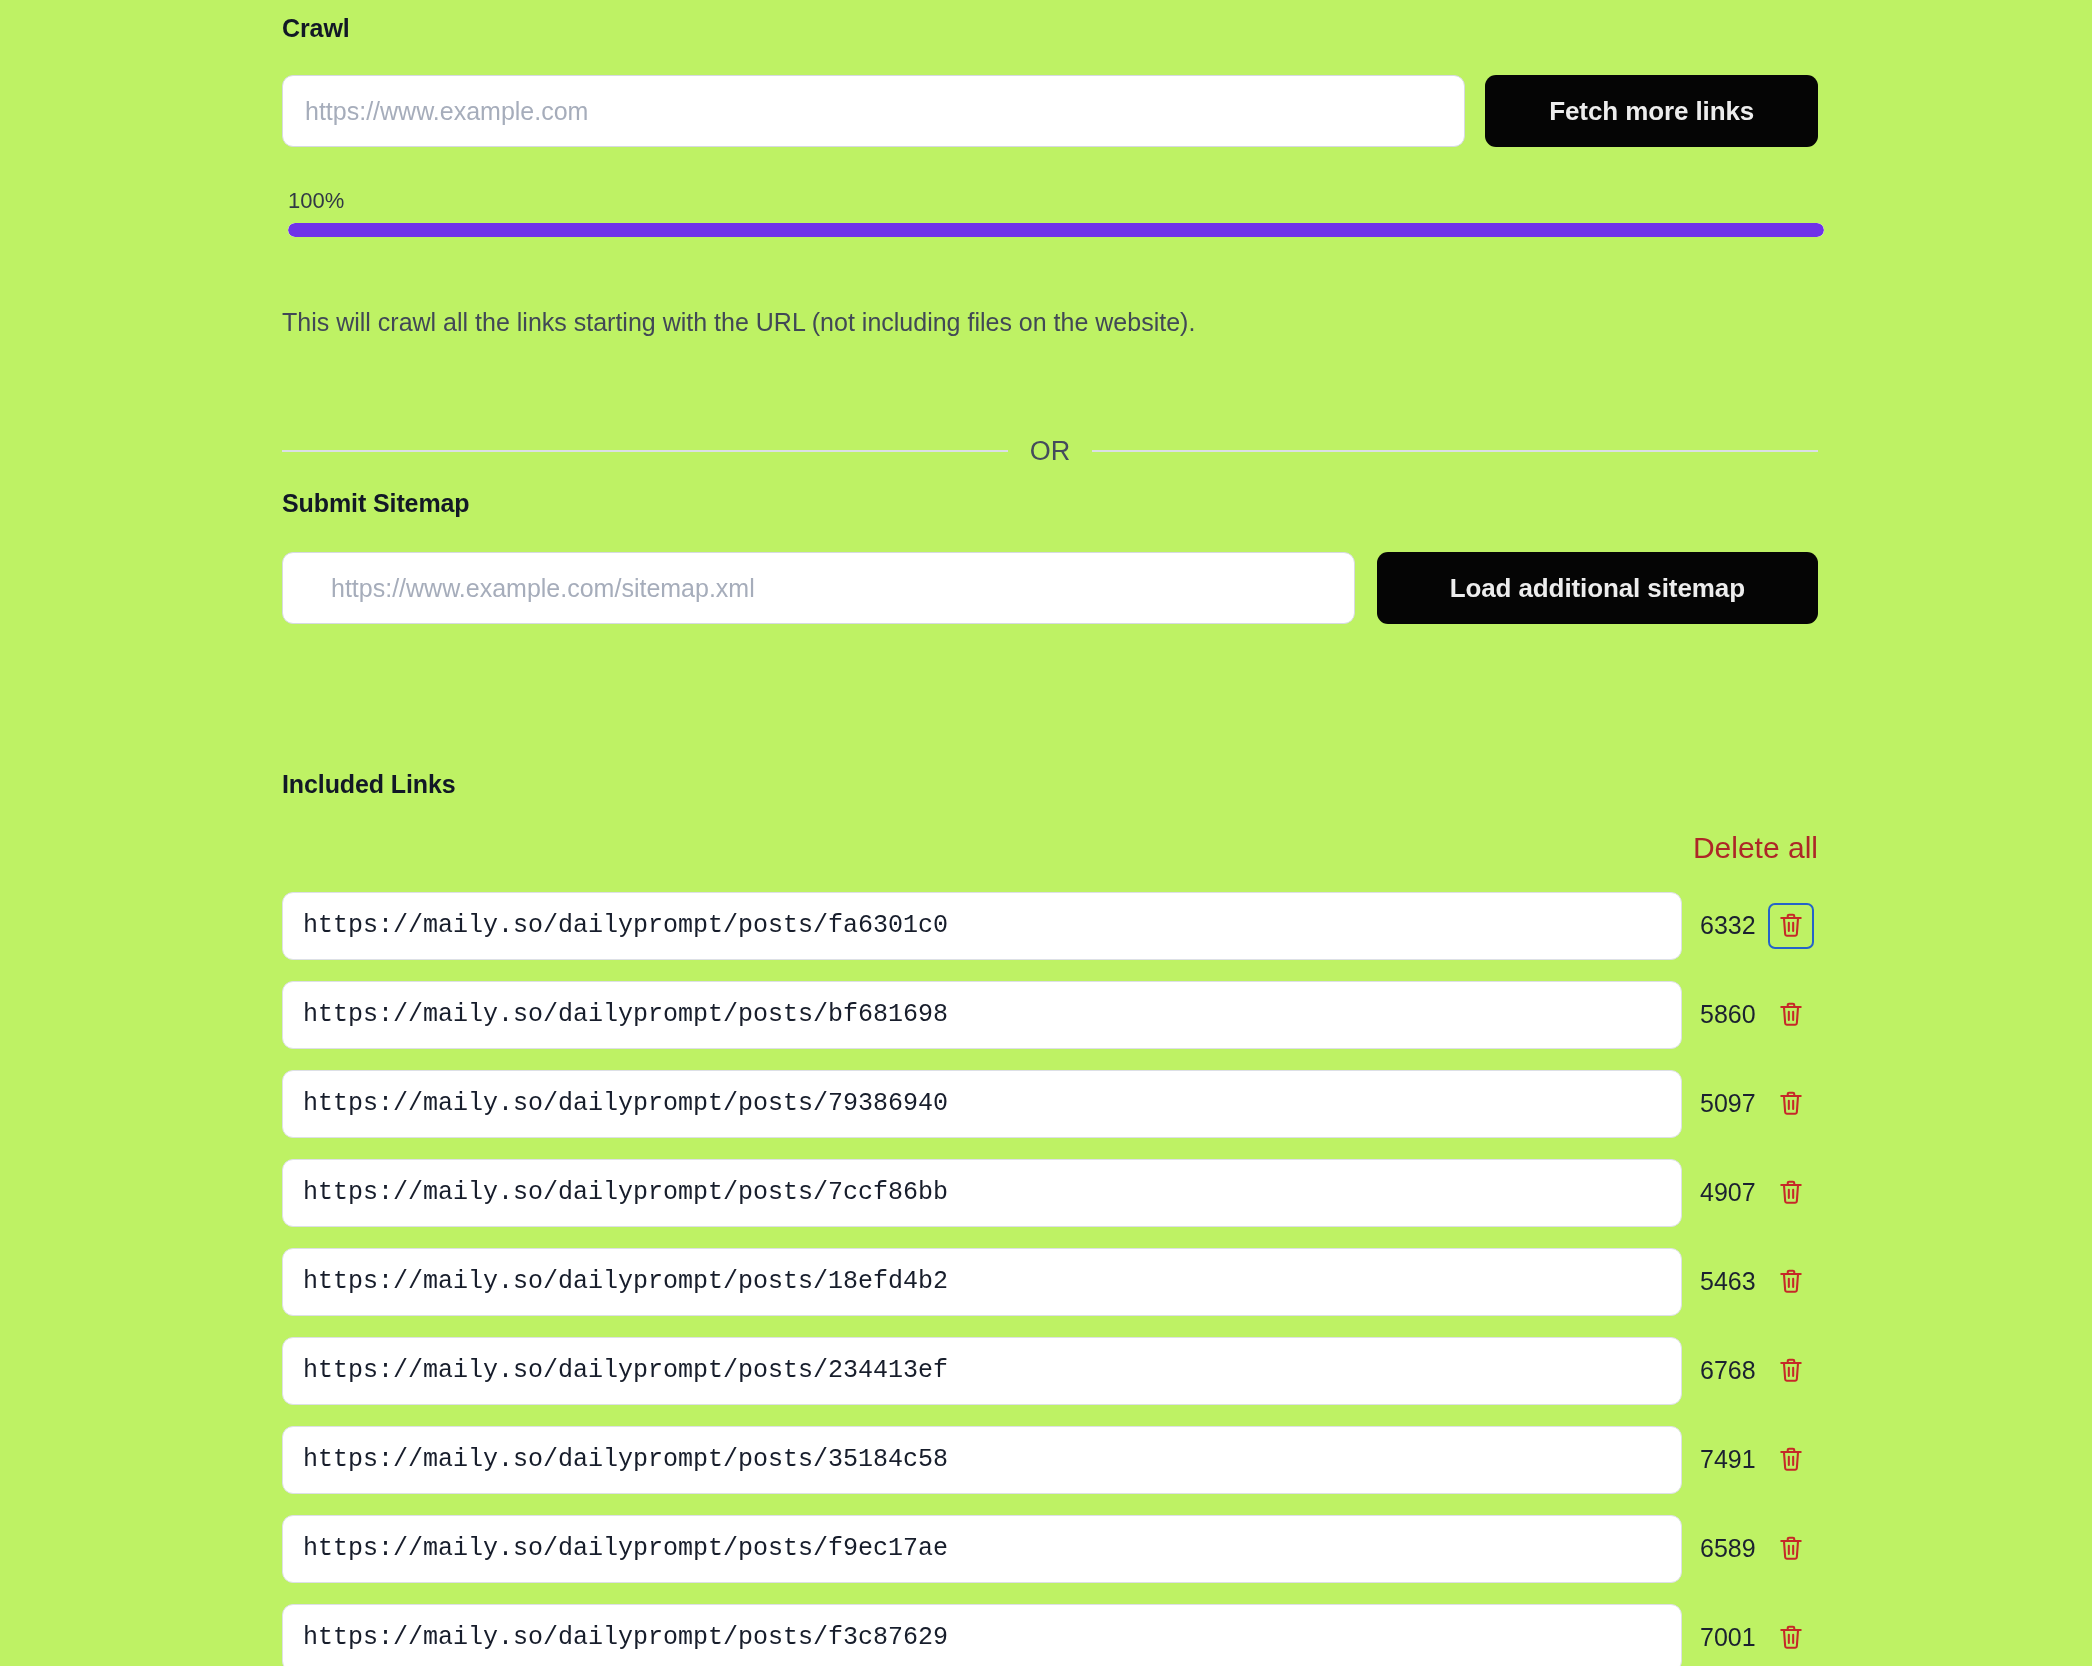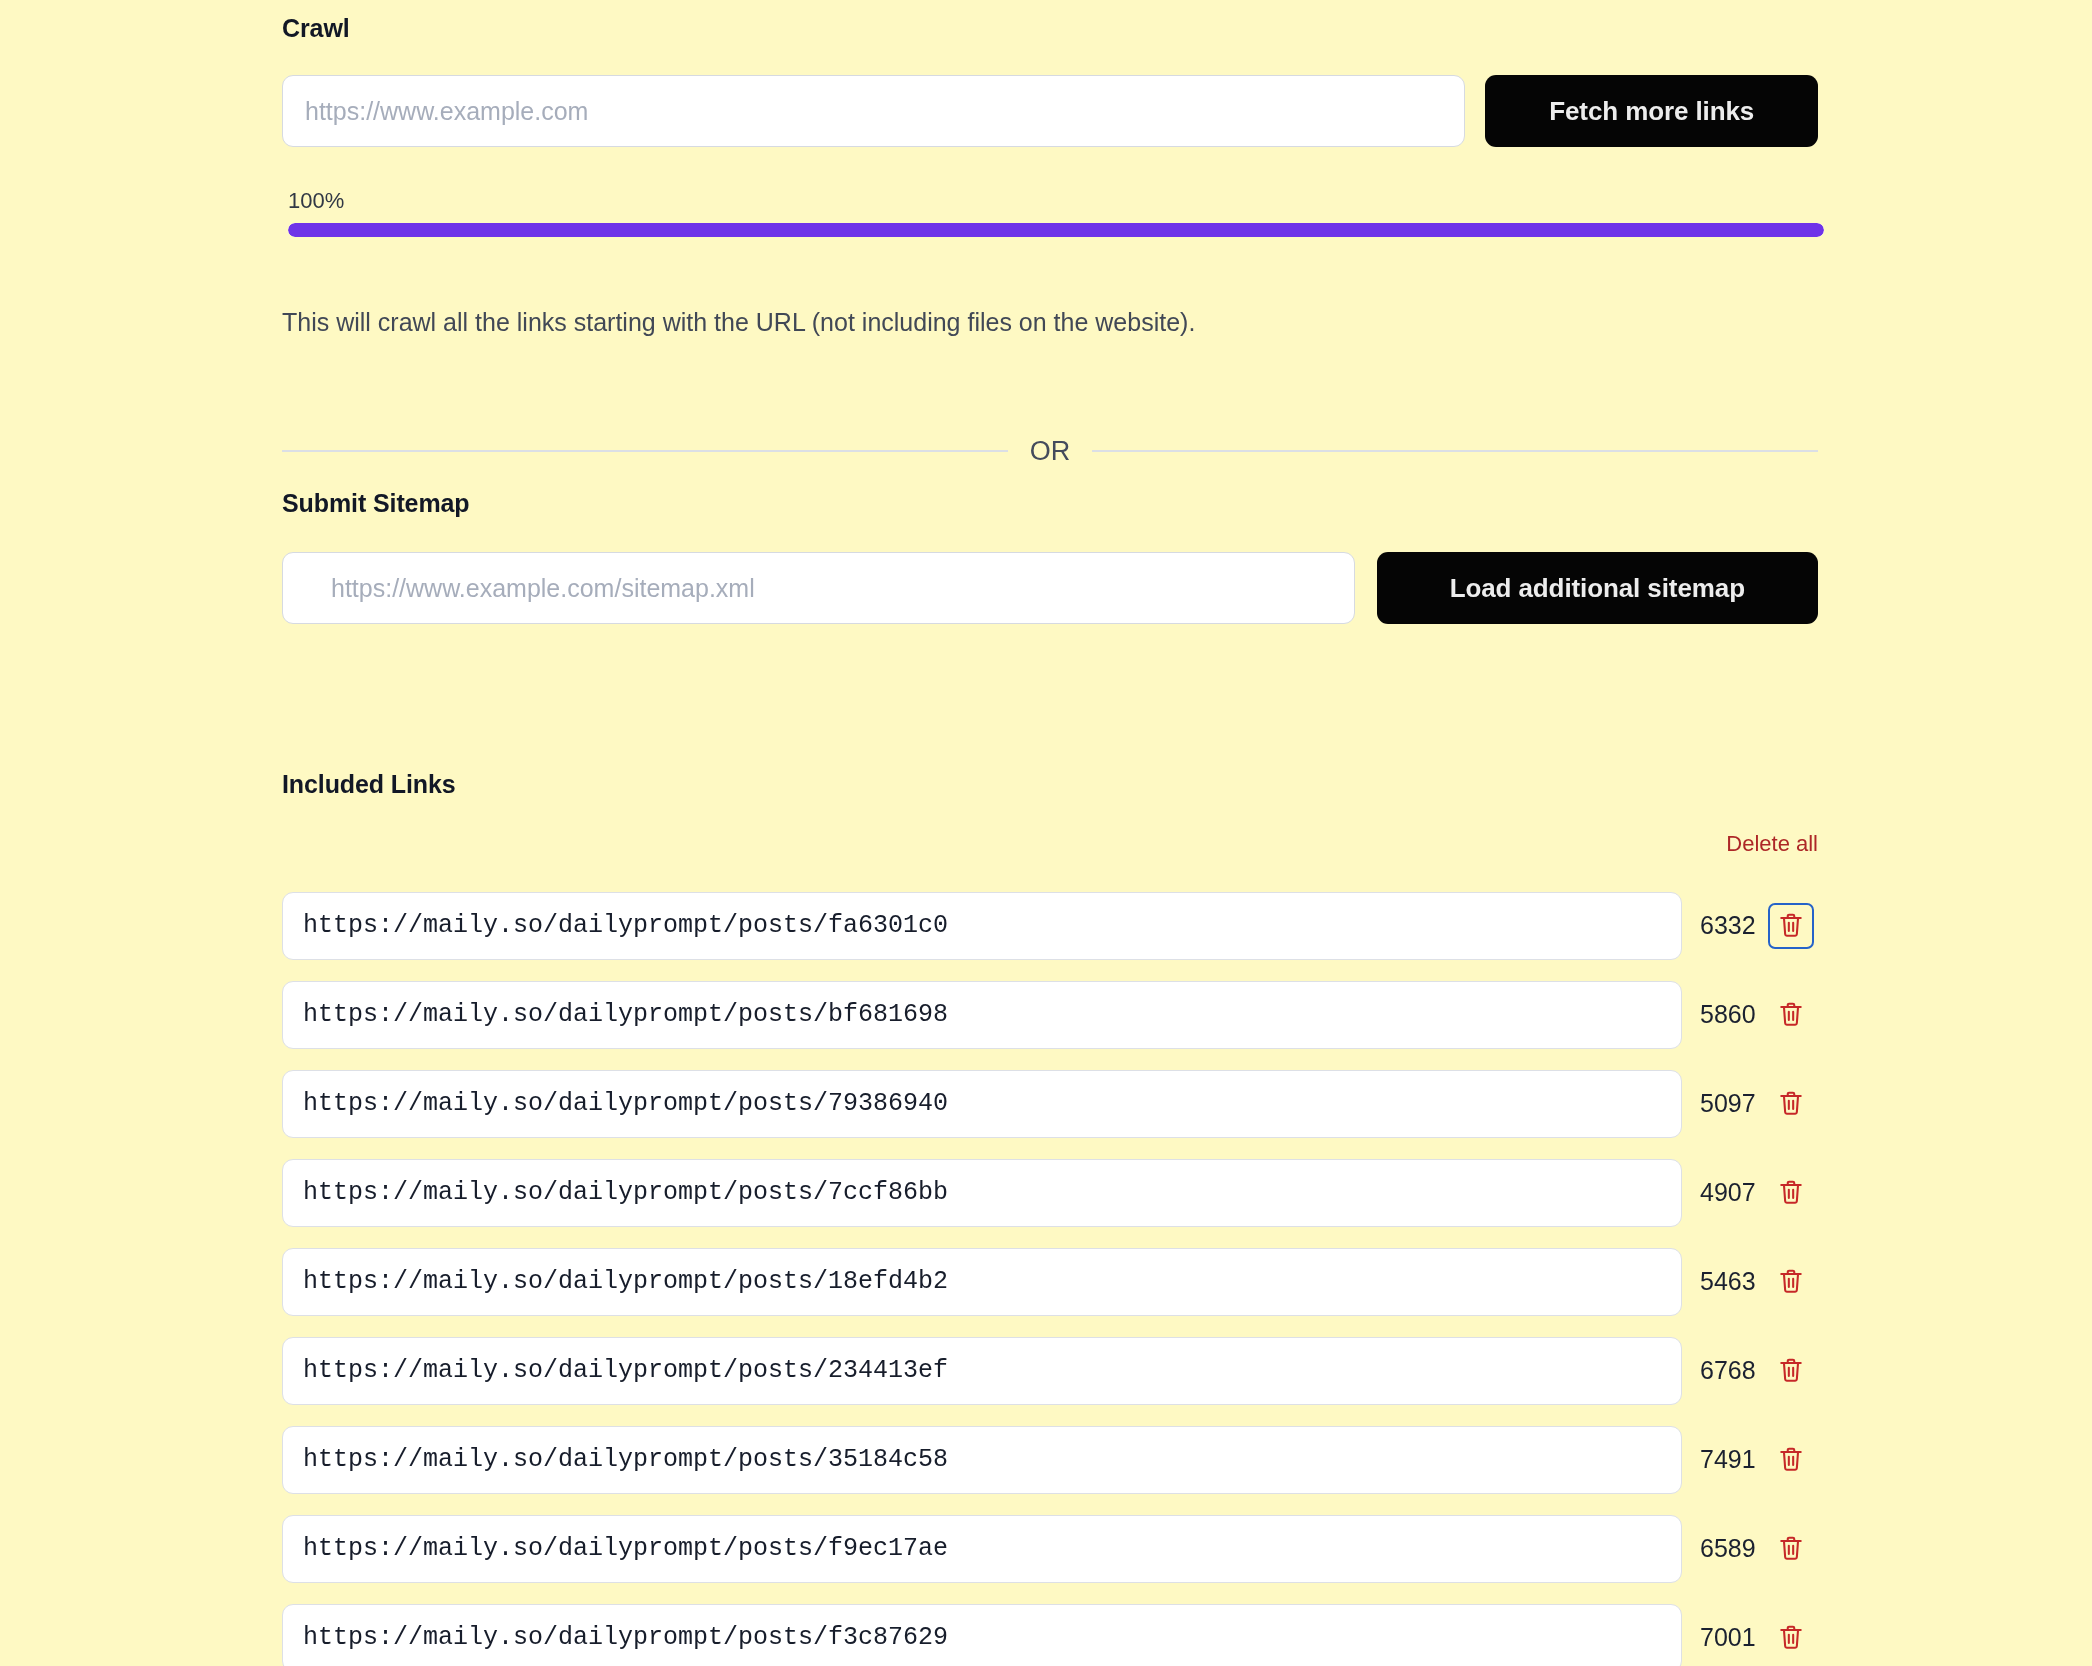--- a/index.html
+++ b/index.html
@@ -9,21 +9,21 @@
     height: 1666px;
     background: #ffffff;
     font-family: "Liberation Sans", sans-serif;
     overflow: hidden;
   }
 
   .page {
     position: relative;
     width: 2092px;
     height: 1666px;
-    background: #fef9c3;
+    background: #bef264;
   }
 
   
   .col {
     position: absolute;
     left: 282px;
     width: 1536px;
   }
 
   .section-label {
@@ -156,21 +156,21 @@
   #included-links-label {
     position: absolute;
     left: 282px;
     top: 770px;
   }
 
   #delete-all {
     position: absolute;
     right: 274px;
     top: 831px;
-    font-size: 22px;
+    font-size: 30px;
     color: #ad2727;
     background: none;
     border: none;
     font-family: "Liberation Sans", sans-serif;
     cursor: pointer;
     padding: 0;
   }
 
   .links-list {
     position: absolute;

